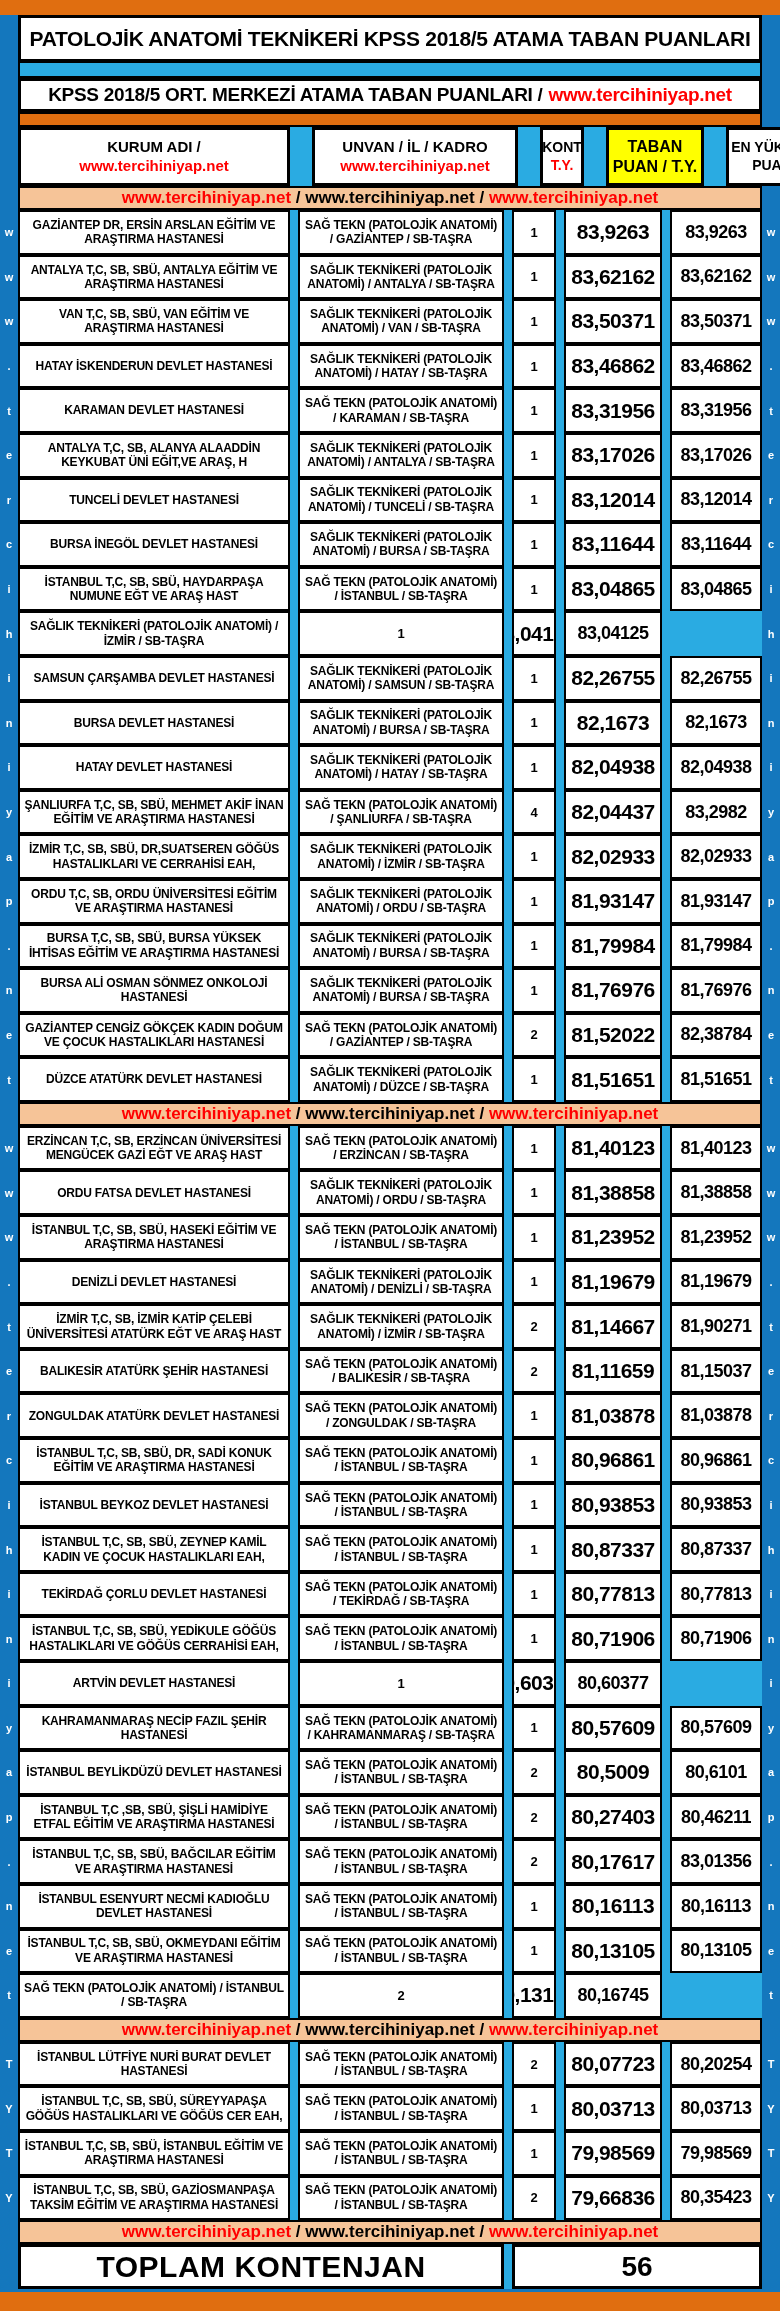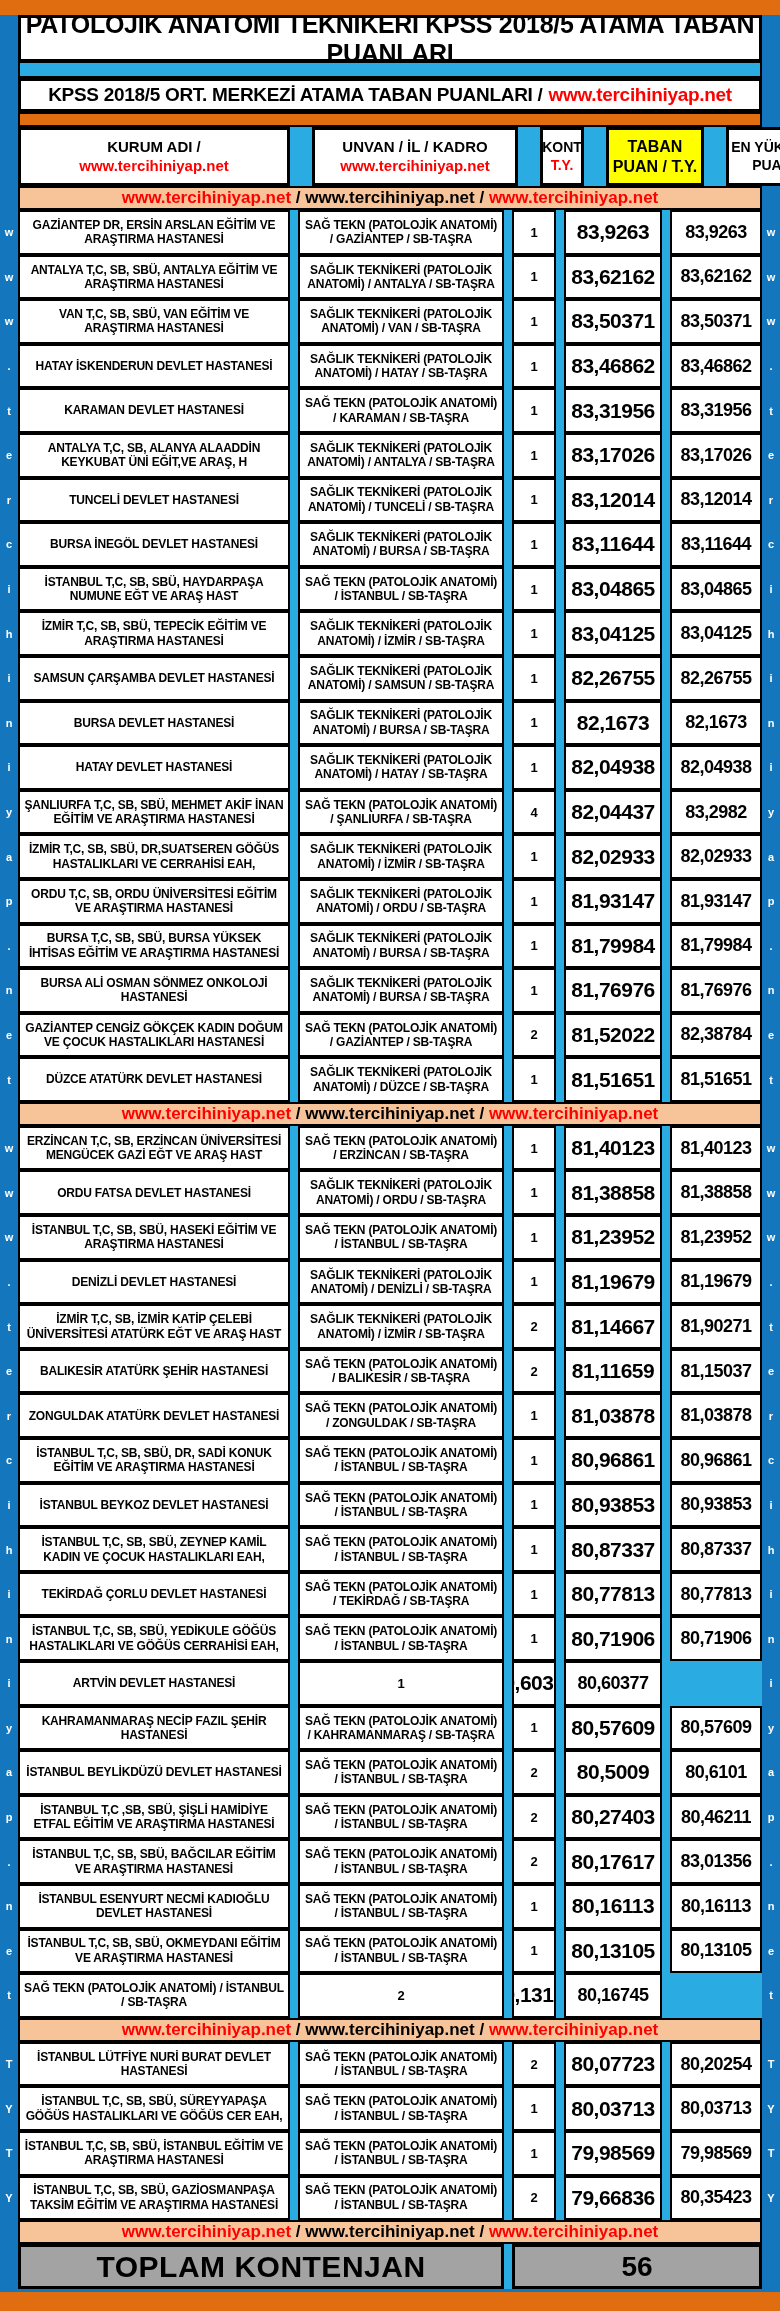--- a/index.html
+++ b/index.html
@@ -9,21 +9,21 @@
     --salmon:#f6c498;
     --yellow:#ffff00;
     --red:#ff0000;
   }
   *{box-sizing:border-box;margin:0;padding:0}
   body{margin:0;background:#fff;font-family:"Liberation Sans",sans-serif;font-weight:bold;color:#000;}
   .page{position:relative;width:780px;height:2311px;background:var(--side-blue);overflow:hidden;}
   .bar-top{position:absolute;top:0;left:0;width:100%;height:15px;background:var(--orange);z-index:3;}
   .bar-bottom{position:absolute;bottom:0;left:0;width:100%;height:19px;background:var(--orange);z-index:3;}
   .content{position:absolute;top:15px;left:18px;width:744px;}
-  .title1{height:47px;background:#fff;border:3px solid #000;display:flex;align-items:center;justify-content:center;font-size:25px;letter-spacing:-0.3px;text-align:center;}
+  .title1{height:47px;background:#fff;border:3px solid #000;display:flex;align-items:center;justify-content:center;font-size:21px;letter-spacing:-0.3px;text-align:center;}
   .cyan-band{height:16px;background:var(--light-blue);border:2px solid #000;border-top-width:1px;}
   .title2{height:34px;background:#fff;border:3px solid #000;display:flex;align-items:center;justify-content:center;font-size:19px;letter-spacing:-0.3px;gap:6px;white-space:nowrap;}
   .title2 .red{color:var(--red);}
   .orange-band{height:15px;background:var(--orange);border:2px solid #000;}
   .col-header{display:grid;grid-template-columns:272px 206px 44px 98px 92px;gap:22px;background:var(--light-blue);height:59px;}
   .col-header .cell{background:#fff;border:3px solid #000;display:flex;flex-direction:column;align-items:center;justify-content:center;text-align:center;line-height:1.25;}
   .col-header .cell .red{color:var(--red);}
   .hc-kurum,.hc-unvan{font-size:15px;}
   .hc-kont{font-size:14px;}
   .hc-taban{font-size:16px;background:var(--yellow) !important;}
@@ -33,21 +33,21 @@
   .data-row{position:relative;display:grid;grid-template-columns:272px 206px 44px 98px 92px;gap:8px;background:var(--light-blue);height:44.6px;}
   .data-row .cell{background:#fff;border:2px solid #000;display:flex;align-items:center;justify-content:center;text-align:center;overflow:hidden;}
   .c-kurum,.c-unvan{font-size:12px;line-height:1.2;padding:1px 3px;letter-spacing:-0.2px;}
   .c-kont{font-size:13px;}
   .c-taban{font-size:21px;letter-spacing:-0.5px;}
   .c-max{font-size:18px;letter-spacing:-0.5px;}
   .side-letter{position:absolute;top:50%;transform:translateY(-50%);color:#fff;font-size:11px;width:18px;text-align:center;}
   .side-l{left:-18px;}
   .side-r{right:-18px;}
   .footer-row{display:grid;grid-template-columns:486px 250px;gap:8px;background:var(--light-blue);height:45px;}
-  .footer-row .cell{background:#a3a3a3;border:3px solid #000;display:flex;align-items:center;justify-content:center;}
+  .footer-row .cell{background:#ffffff;border:3px solid #000;display:flex;align-items:center;justify-content:center;}
   .f-label{font-size:30px;letter-spacing:0.5px;}
   .f-total{font-size:28px;}
 </style>
 </head>
 <body>
 
 <div class="page">
   <div class="bar-top"></div>
 
   <div class="content">
@@ -170,21 +170,20 @@
     <div class="cell c-kurum">İSTANBUL T,C, SB, SBÜ, HAYDARPAŞA NUMUNE EĞT VE ARAŞ HAST</div>
     <div class="cell c-unvan">SAĞ TEKN (PATOLOJİK ANATOMİ) / İSTANBUL / SB-TAŞRA</div>
     <div class="cell c-kont">1</div>
     <div class="cell c-taban">83,04865</div>
     <div class="cell c-max">83,04865</div>
     <span class="side-letter side-r">i</span>
   </div>
 
   <div class="data-row">
     <span class="side-letter side-l">h</span>
-    <div class="cell c-kurum">İZMİR T,C, SB, SBÜ, TEPECİK EĞİTİM VE ARAŞTIRMA HASTANESİ</div>
     <div class="cell c-unvan">SAĞLIK TEKNİKERİ (PATOLOJİK ANATOMİ) / İZMİR / SB-TAŞRA</div>
     <div class="cell c-kont">1</div>
     <div class="cell c-taban">83,04125</div>
     <div class="cell c-max">83,04125</div>
     <span class="side-letter side-r">h</span>
   </div>
 
   <div class="data-row">
     <span class="side-letter side-l">i</span>
     <div class="cell c-kurum">SAMSUN ÇARŞAMBA DEVLET HASTANESİ</div>

